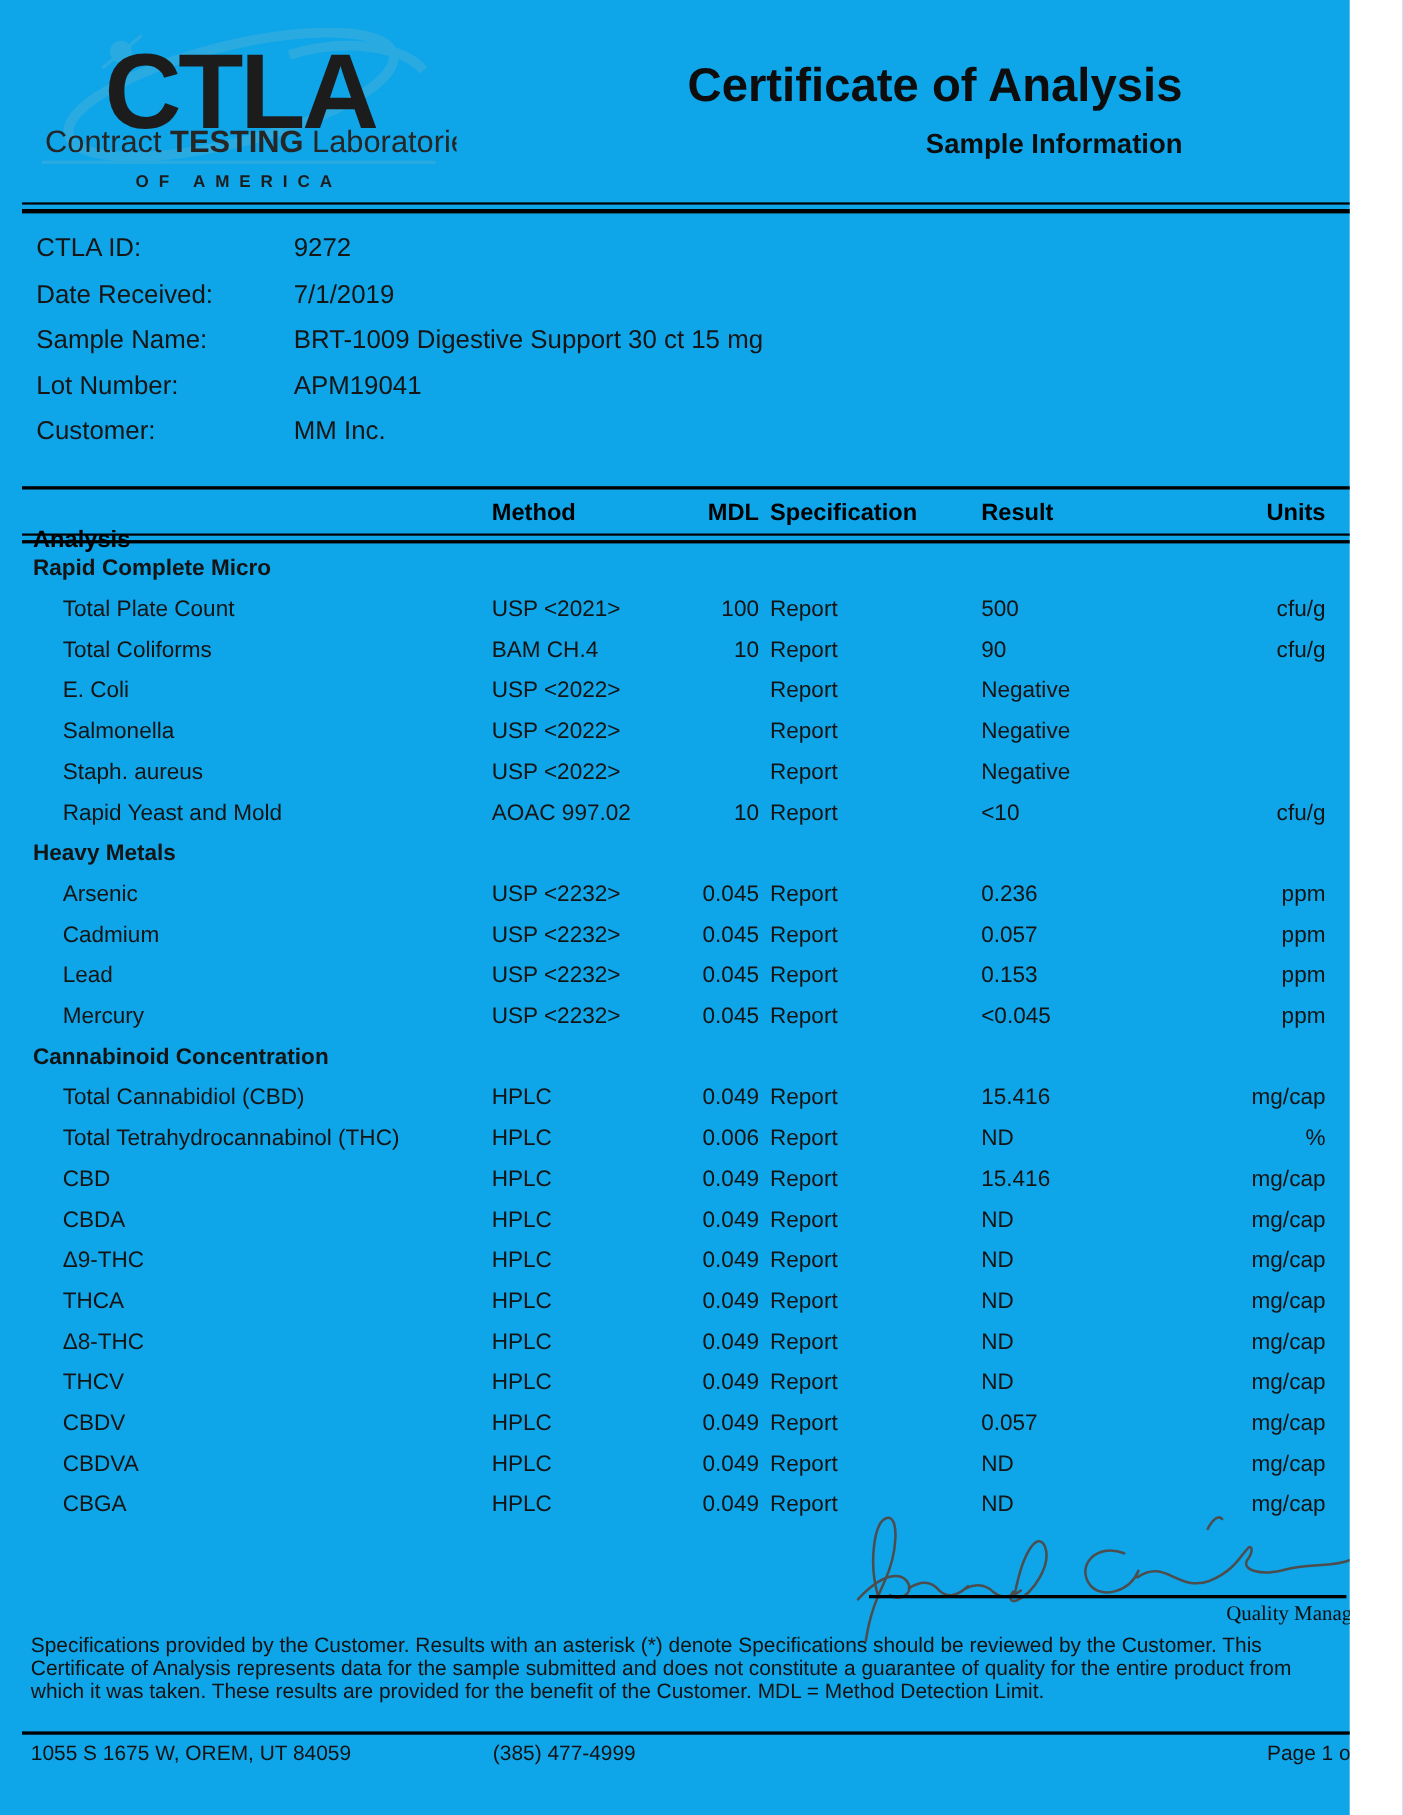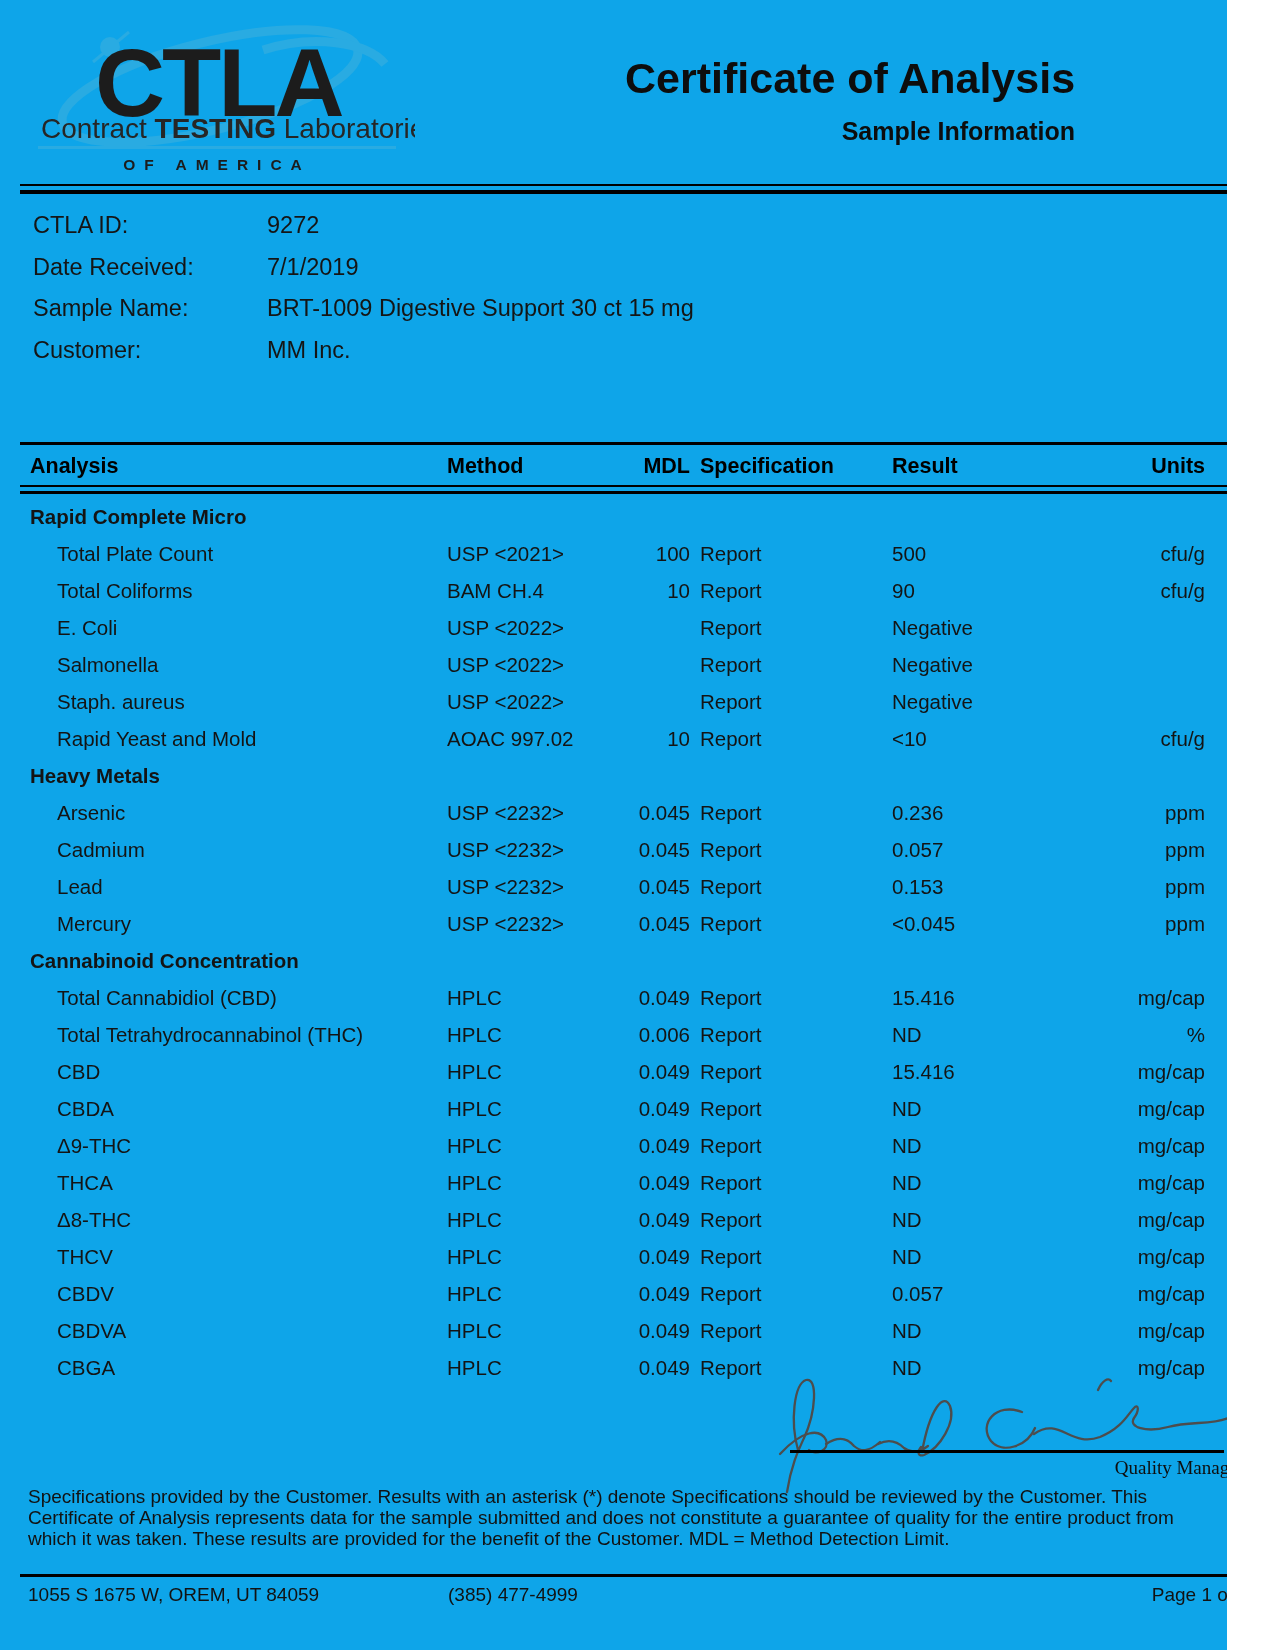--- a/index.html
+++ b/index.html
@@ -27,21 +27,21 @@
   .rule-below-header {
     position:absolute; left:20px; width:1233px; top:485px; height:4px;
     border-top:2.5px solid #000; border-bottom:3px solid #000;
   }
   .tbody { position:absolute; left:20px; width:1233px; top:498px; }
   .trow { position:relative; height:37px; }
   .cell { position:absolute; top:50%; transform:translateY(-50%); white-space:nowrap; font-size:20.5px; color:#141414; }
   .thead .cell { font-size:21.5px; font-weight:bold; color:#000; }
   .c-analysis { left:37px; }
   .trow.section .c-analysis { left:10px; font-weight:bold; }
-  .thead .c-analysis { left:10px; }
+  .thead .c-analysis { left:10px;margin-top:25px; }
   .c-method { left:427px; }
   .c-mdl { left:558px; width:112px; text-align:right; }
   .c-spec { left:680px; }
   .c-result { left:872px; }
   .c-units { left:1018px; width:167px; text-align:right; }
   
   .sig-svg { position:absolute; left:770px; top:1366px; z-index:1; }
   .sig-line { position:absolute; left:790px; top:1450px; width:434px; height:3px; background:#000; z-index:3; }
   .sig-title { position:absolute; left:810px; top:1457px; width:434px; text-align:right; font-size:19px; color:#0e0e0e; z-index:3;font-family:Liberation Serif, serif; }
   
@@ -89,20 +89,24 @@
         <span class="si-label">CTLA ID:</span>
         <span class="si-value">9272</span>
       </div>
       <div class="si-row">
         <span class="si-label">Date Received:</span>
         <span class="si-value">7/1/2019</span>
       </div>
       <div class="si-row">
         <span class="si-label">Sample Name:</span>
         <span class="si-value">BRT-1009 Digestive Support 30 ct 15 mg</span>
+      </div>
+      <div class="si-row">
+        <span class="si-label">Lot Number:</span>
+        <span class="si-value">APM19041</span>
       </div>
       <div class="si-row">
         <span class="si-label">Customer:</span>
         <span class="si-value">MM Inc.</span>
       </div>
     </div>
 
   <div class="rule-above-header"></div>
   <div class="thead">
     <span class="cell c-analysis">Analysis</span>

